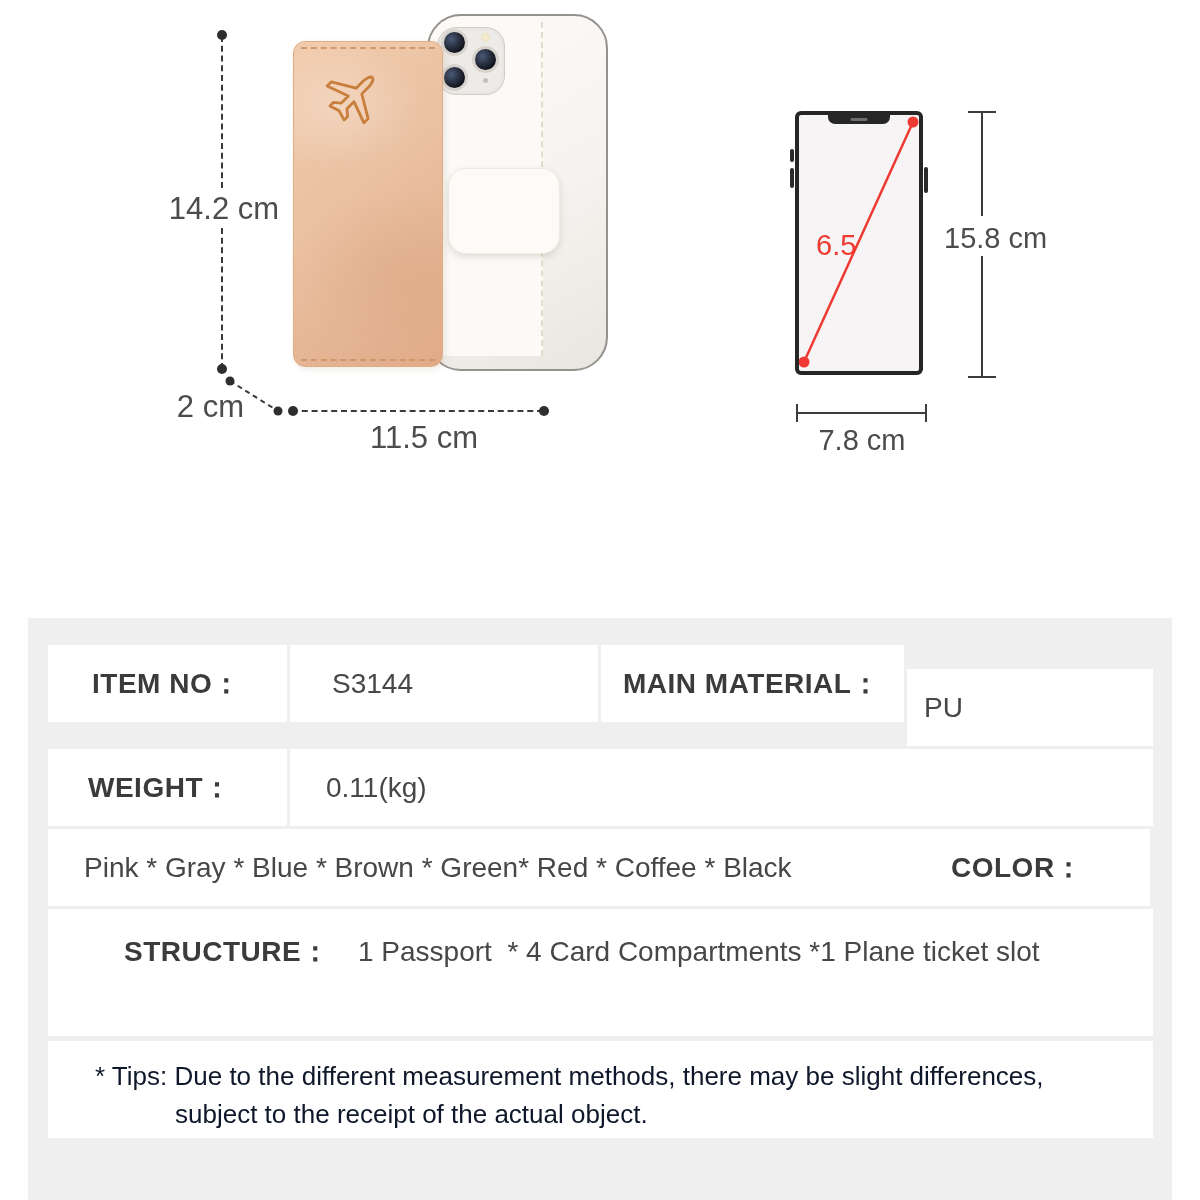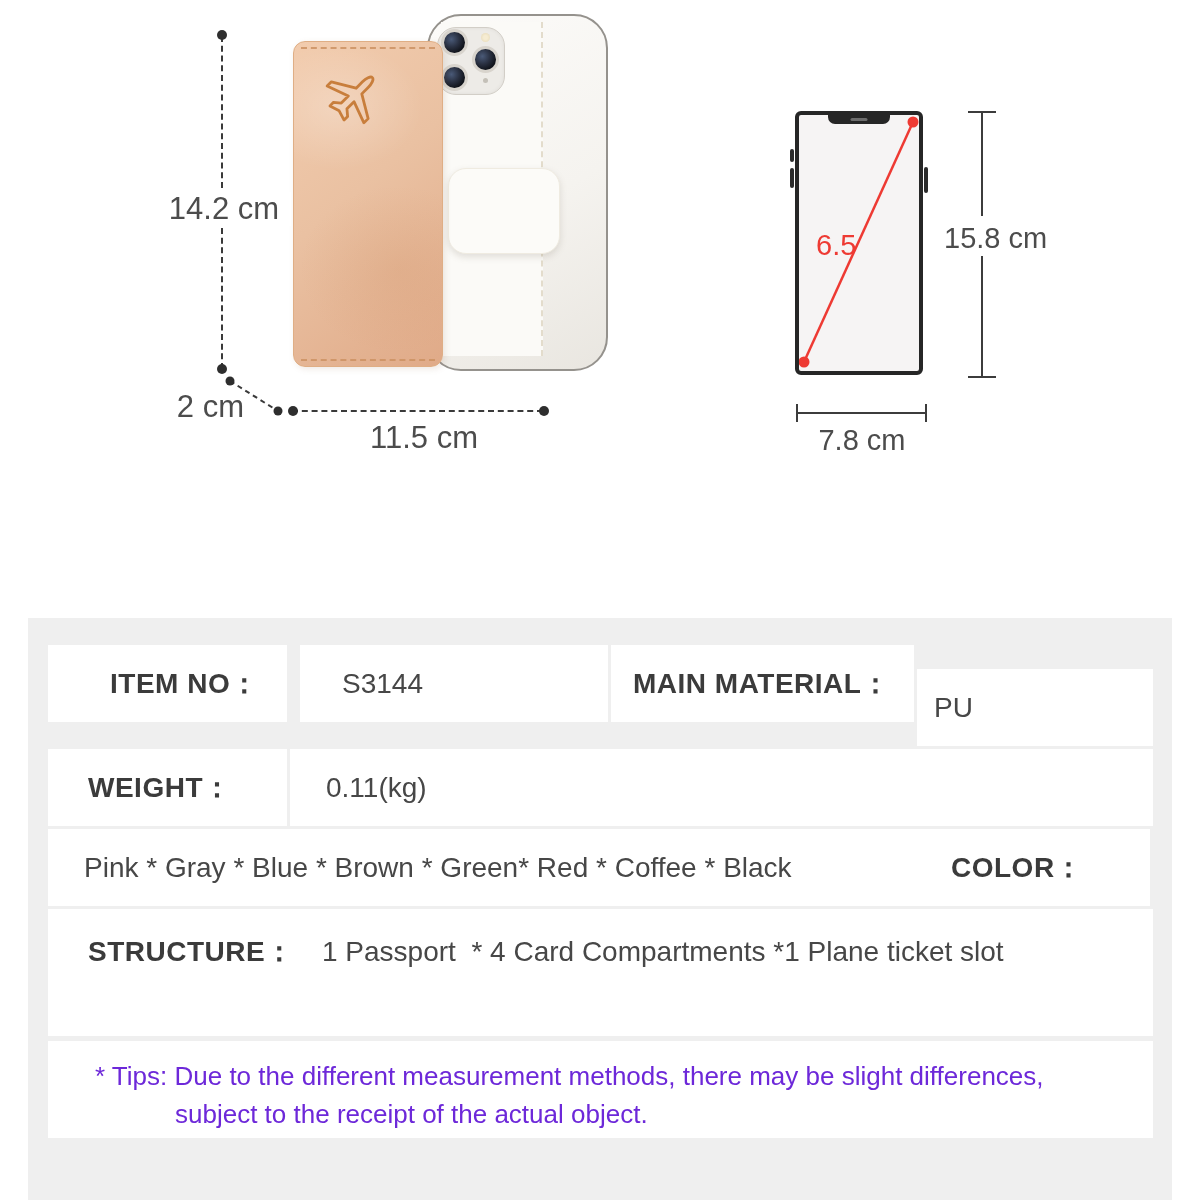--- a/index.html
+++ b/index.html
@@ -58,35 +58,35 @@
     border-radius:2px;background:#6d6d6d;}
   .nub{position:absolute;width:4px;background:#2b2b2b;border-radius:2px;}
   .diag-svg{position:absolute;left:0;top:0;}
   .diag-label{position:absolute;left:17px;top:114px;color:#ee3a33;font-size:29px;z-index:3;}
   
   .panel{
     position:absolute;left:28px;top:618px;width:1144px;height:582px;background:#efefef;
     box-sizing:border-box;padding:27px 19px 0 20px;
   }
   .spec-row{display:flex;margin-bottom:3px;}
-  .cell{background:#ffffff;display:flex;align-items:center;box-sizing:border-box;}
+  .cell{background:#ffffff;display:flex;align-items:center;box-sizing:border-box;padding-left:36px;}
   .h77{height:77px;}
   .spec-label{font-weight:700;color:#3b3b3b;font-size:28px;letter-spacing:.5px;white-space:nowrap;}
   .spec-value{color:#474747;font-size:28px;white-space:pre-wrap;}
-  .c-label1{width:239px;padding-left:62px;margin-right:13px;}
+  .c-label1{width:239px;padding-left:44px;margin-right:3px;}
   .c-value1{width:308px;padding-left:42px;margin-right:3px;}
   .c-label2{width:303px;padding-left:22px;margin-right:3px;}
   .c-value2{flex:1;padding-left:17px;margin-top:24px;}
   .c-labelw{width:239px;padding-left:40px;margin-right:3px;}
   .c-valuew{flex:1;padding-left:36px;}
   .row-structure{height:127px;align-items:flex-start;padding-top:22px;}
   .row-structure .s-label{width:274px;padding-left:40px;box-sizing:border-box;line-height:42px;}
   .row-structure .s-value{line-height:42px;}
   .tips-cell{display:block;height:97px;margin-top:5px;padding:16px 20px 0 47px;box-sizing:border-box;background:#fff;}
-  .tips-line{color:#6d28d9;font-size:26px;line-height:38px;}
+  .tips-line{color:#0f172a;font-size:26px;line-height:38px;}
   .tips-line.indent{padding-left:80px;}
 </style>
 </head>
 <body>
 
 <div class="page">
 
   <section>
 
     <div class="vdash" style="left:221px;top:36px;height:152px;"></div>

